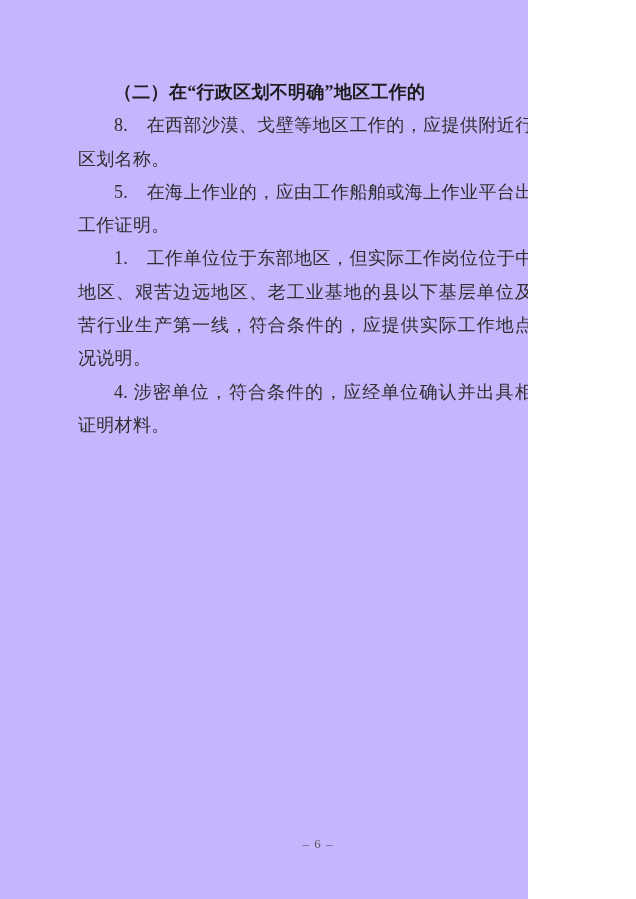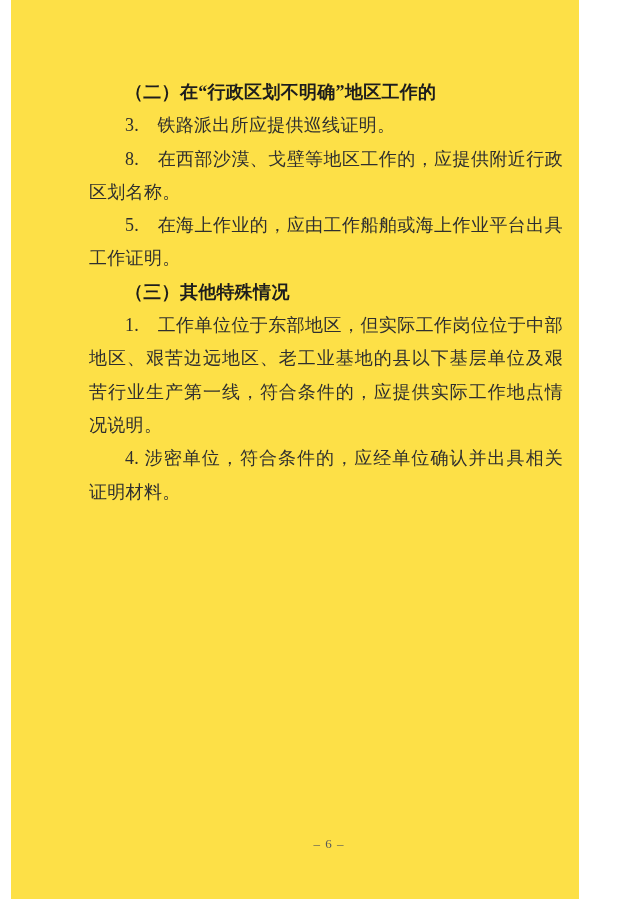--- a/index.html
+++ b/index.html
@@ -2,26 +2,25 @@
 <html><head>
 <meta charset="utf-8">
 <style>
   html, body {
     margin: 0;
     padding: 0;
     background: #ffffff;
   }
   .page {
     position: relative;
-    width: 568px;
+    width: 528px;
     height: 899px;
-    background: #fde047;
+    background: #c4b5fd;
     overflow: hidden;
     font-family: "Liberation Serif", "DejaVu Serif", serif;
-    margin-left: 11px;
   }
   .content {
     position: absolute;
     left: 78px;
     top: 76px;
     width: 474px;
     color: #2f2f2f;
   }
   .content p,
   .content h3 {
@@ -56,27 +55,25 @@
 </head>
 <body>
 
 <div class="page">
   <div class="content">
 
     <h3>（二）在“行政区划不明确”地区工作的</h3>
 
 
 
-    <p>3.　铁路派出所应提供巡线证明。</p>
 
     <p>8.　在西部沙漠、戈壁等地区工作的，应提供附近行政区划名称。</p>
 
     <p>5.　在海上作业的，应由工作船舶或海上作业平台出具工作证明。</p>
 
-    <h3>（三）其他特殊情况</h3>
 
     <p>1.　工作单位位于东部地区，但实际工作岗位位于中部地区、艰苦边远地区、老工业基地的县以下基层单位及艰苦行业生产第一线，符合条件的，应提供实际工作地点情况说明。</p>
 
     <p>4. 涉密单位，符合条件的，应经单位确认并出具相关证明材料。</p>
 
   </div>
 
   <div class="footer">
     <span>– 6 –</span>
   </div>

